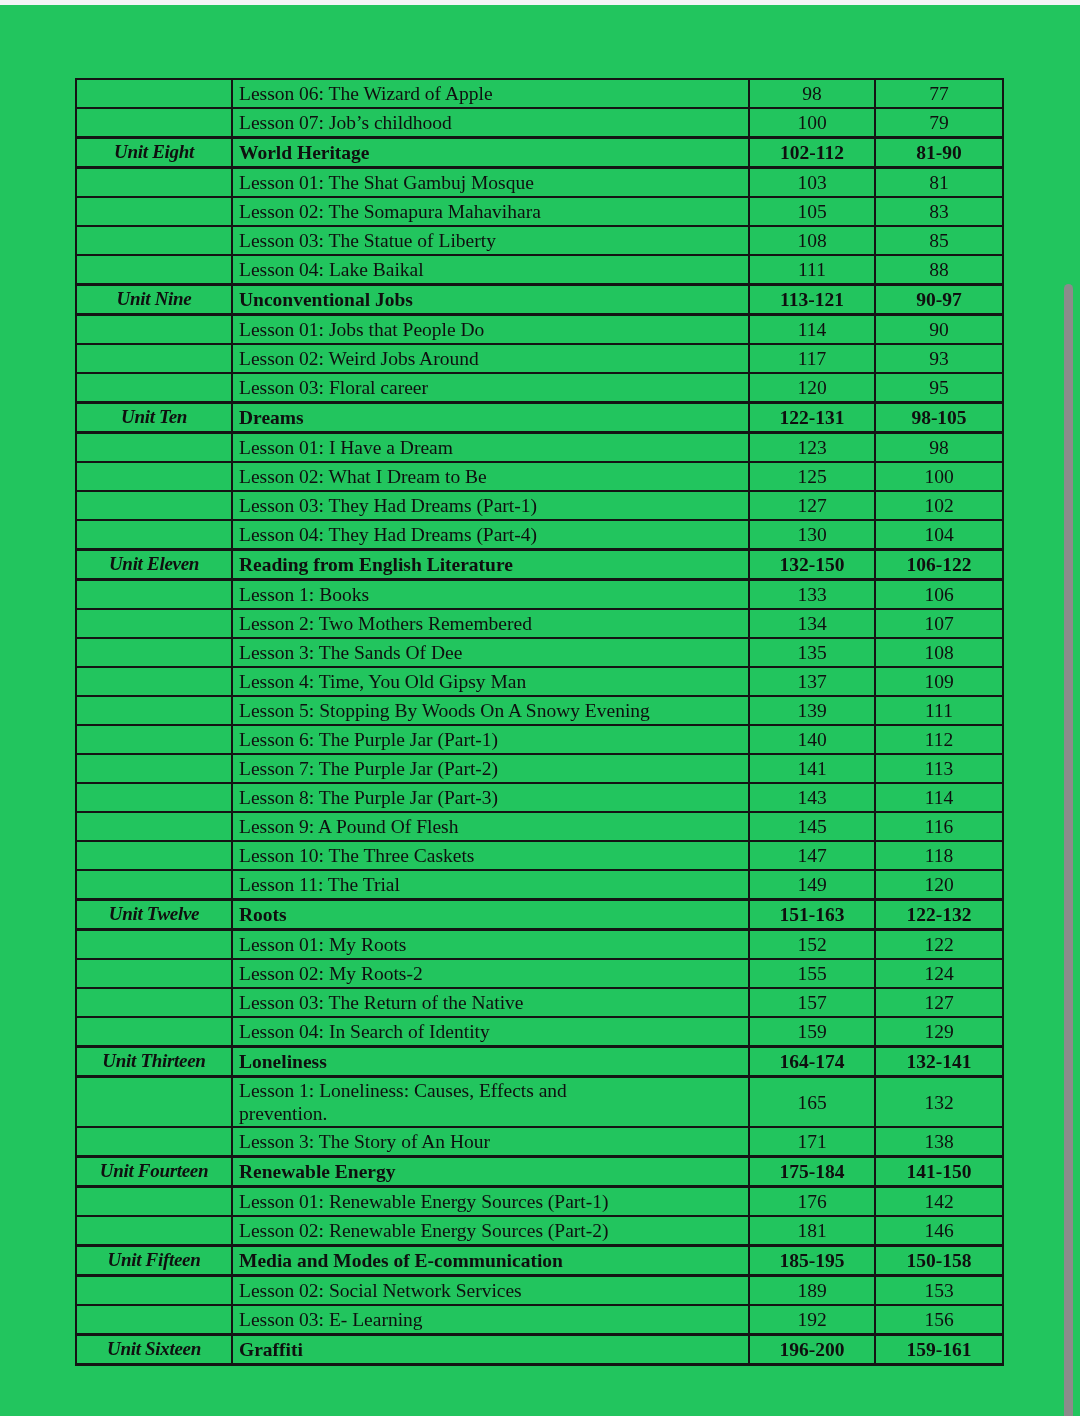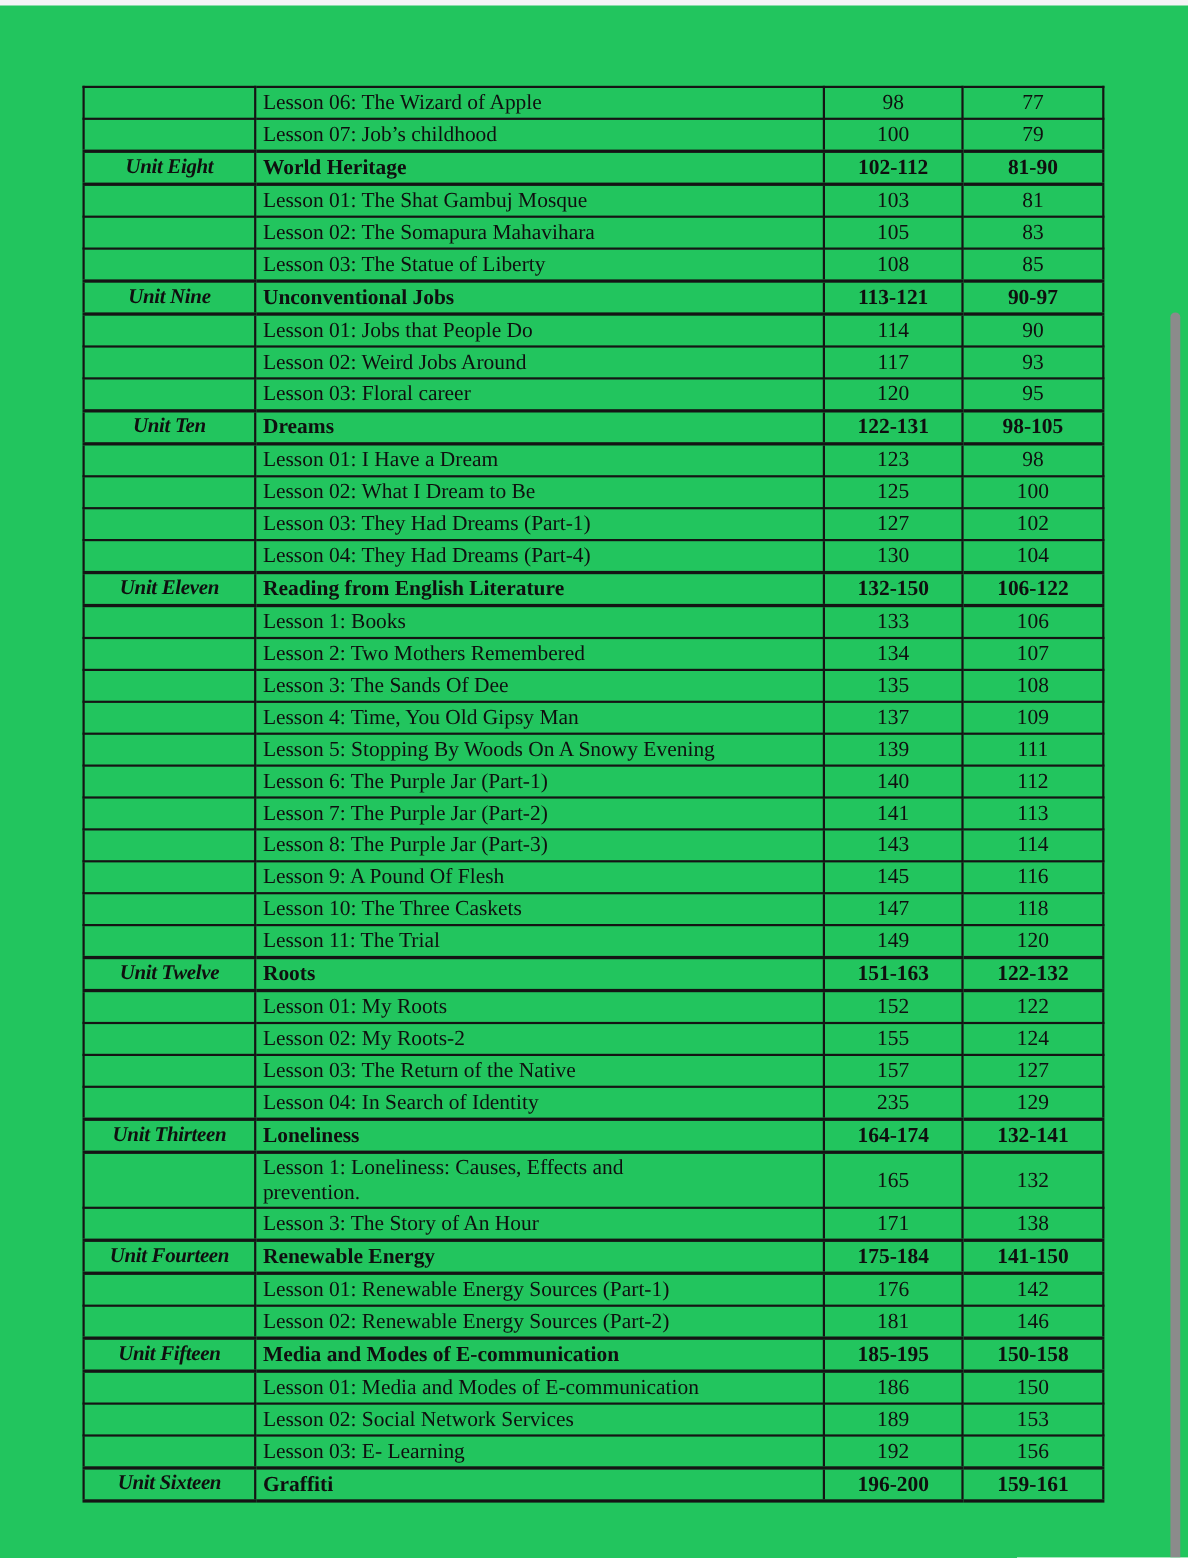--- a/index.html
+++ b/index.html
@@ -118,20 +118,26 @@
           <td class="title-cell">Lesson 02: The Somapura Mahavihara</td>
           <td class="page-cell">105</td>
           <td class="page-cell">83</td>
         </tr>
         <tr class="lesson-row">
           <td class="unit-cell"></td>
           <td class="title-cell">Lesson 03: The Statue of Liberty</td>
           <td class="page-cell">108</td>
           <td class="page-cell">85</td>
         </tr>
+        <tr class="lesson-row">
+          <td class="unit-cell"></td>
+          <td class="title-cell">Lesson 04: Lake Baikal</td>
+          <td class="page-cell">111</td>
+          <td class="page-cell">88</td>
+        </tr>
         <tr class="unit-row">
           <td class="unit-cell">Unit Nine</td>
           <td class="title-cell">Unconventional Jobs</td>
           <td class="page-cell">113-121</td>
           <td class="page-cell">90-97</td>
         </tr>
         <tr class="lesson-row">
           <td class="unit-cell"></td>
           <td class="title-cell">Lesson 01: Jobs that People Do</td>
           <td class="page-cell">114</td>
@@ -271,21 +277,21 @@
         </tr>
         <tr class="lesson-row">
           <td class="unit-cell"></td>
           <td class="title-cell">Lesson 03: The Return of the Native</td>
           <td class="page-cell">157</td>
           <td class="page-cell">127</td>
         </tr>
         <tr class="lesson-row">
           <td class="unit-cell"></td>
           <td class="title-cell">Lesson 04: In Search of Identity</td>
-          <td class="page-cell">235</td>
+          <td class="page-cell">159</td>
           <td class="page-cell">129</td>
         </tr>
         <tr class="unit-row">
           <td class="unit-cell">Unit Thirteen</td>
           <td class="title-cell">Loneliness</td>
           <td class="page-cell">164-174</td>
           <td class="page-cell">132-141</td>
         </tr>
         <tr class="lesson-row">
           <td class="unit-cell"></td>
@@ -316,26 +322,20 @@
           <td class="unit-cell"></td>
           <td class="title-cell">Lesson 02: Renewable Energy Sources (Part-2)</td>
           <td class="page-cell">181</td>
           <td class="page-cell">146</td>
         </tr>
         <tr class="unit-row">
           <td class="unit-cell">Unit Fifteen</td>
           <td class="title-cell">Media and Modes of E-communication</td>
           <td class="page-cell">185-195</td>
           <td class="page-cell">150-158</td>
-        </tr>
-        <tr class="lesson-row">
-          <td class="unit-cell"></td>
-          <td class="title-cell">Lesson 01: Media and Modes of E-communication</td>
-          <td class="page-cell">186</td>
-          <td class="page-cell">150</td>
         </tr>
         <tr class="lesson-row">
           <td class="unit-cell"></td>
           <td class="title-cell">Lesson 02: Social Network Services</td>
           <td class="page-cell">189</td>
           <td class="page-cell">153</td>
         </tr>
         <tr class="lesson-row">
           <td class="unit-cell"></td>
           <td class="title-cell">Lesson 03: E- Learning</td>

